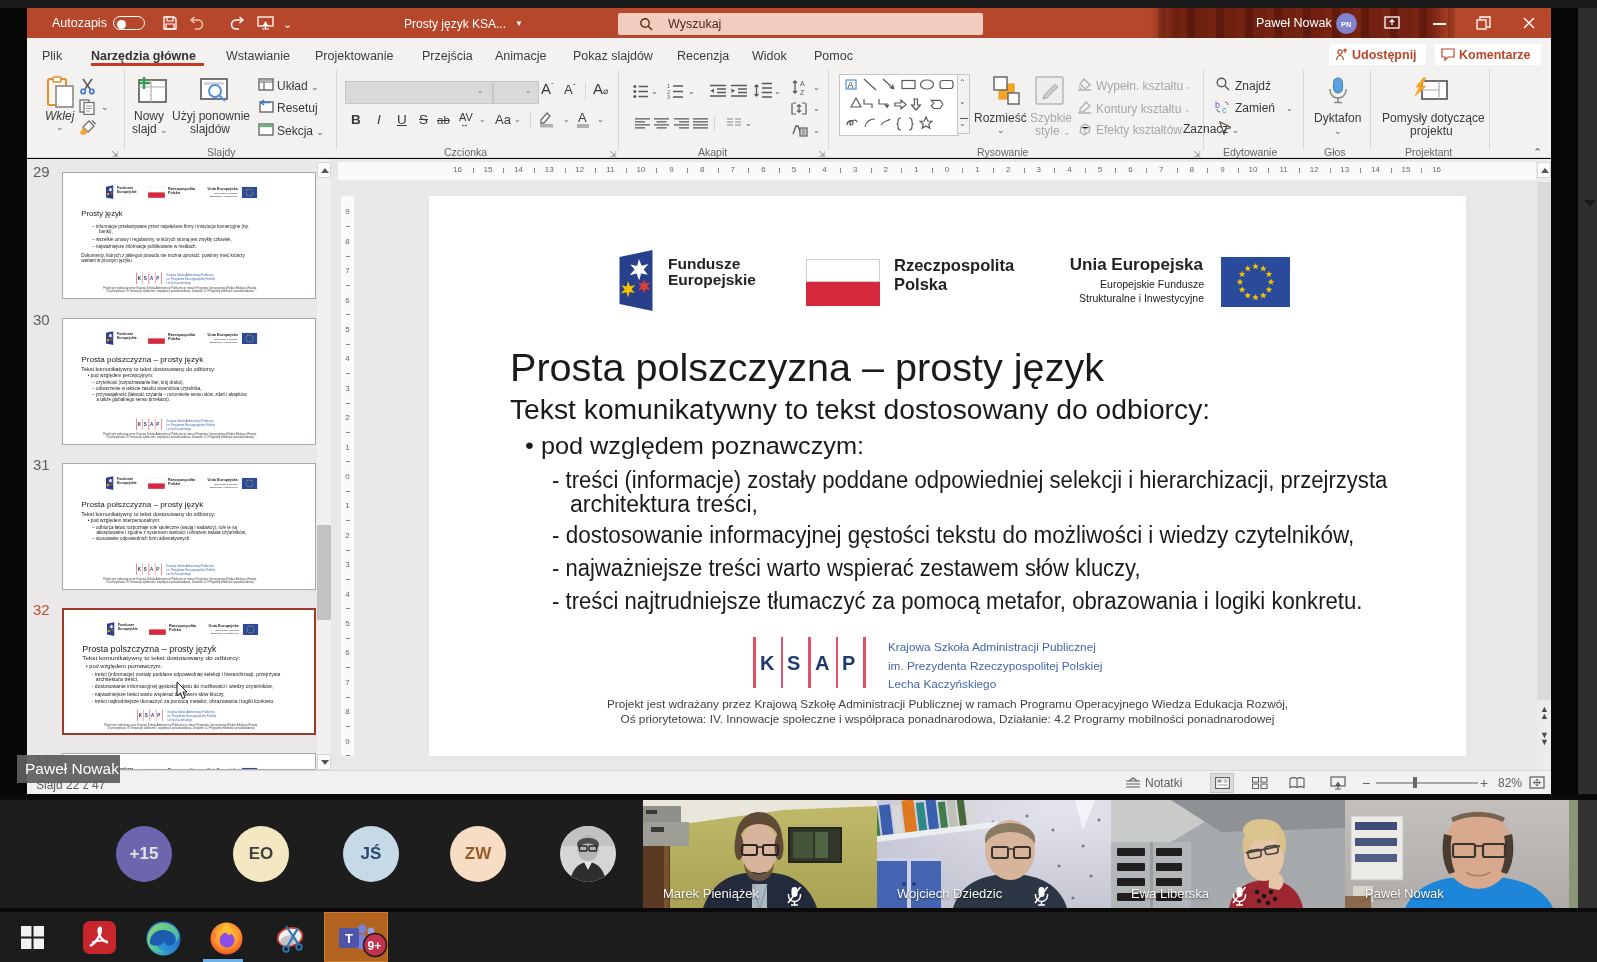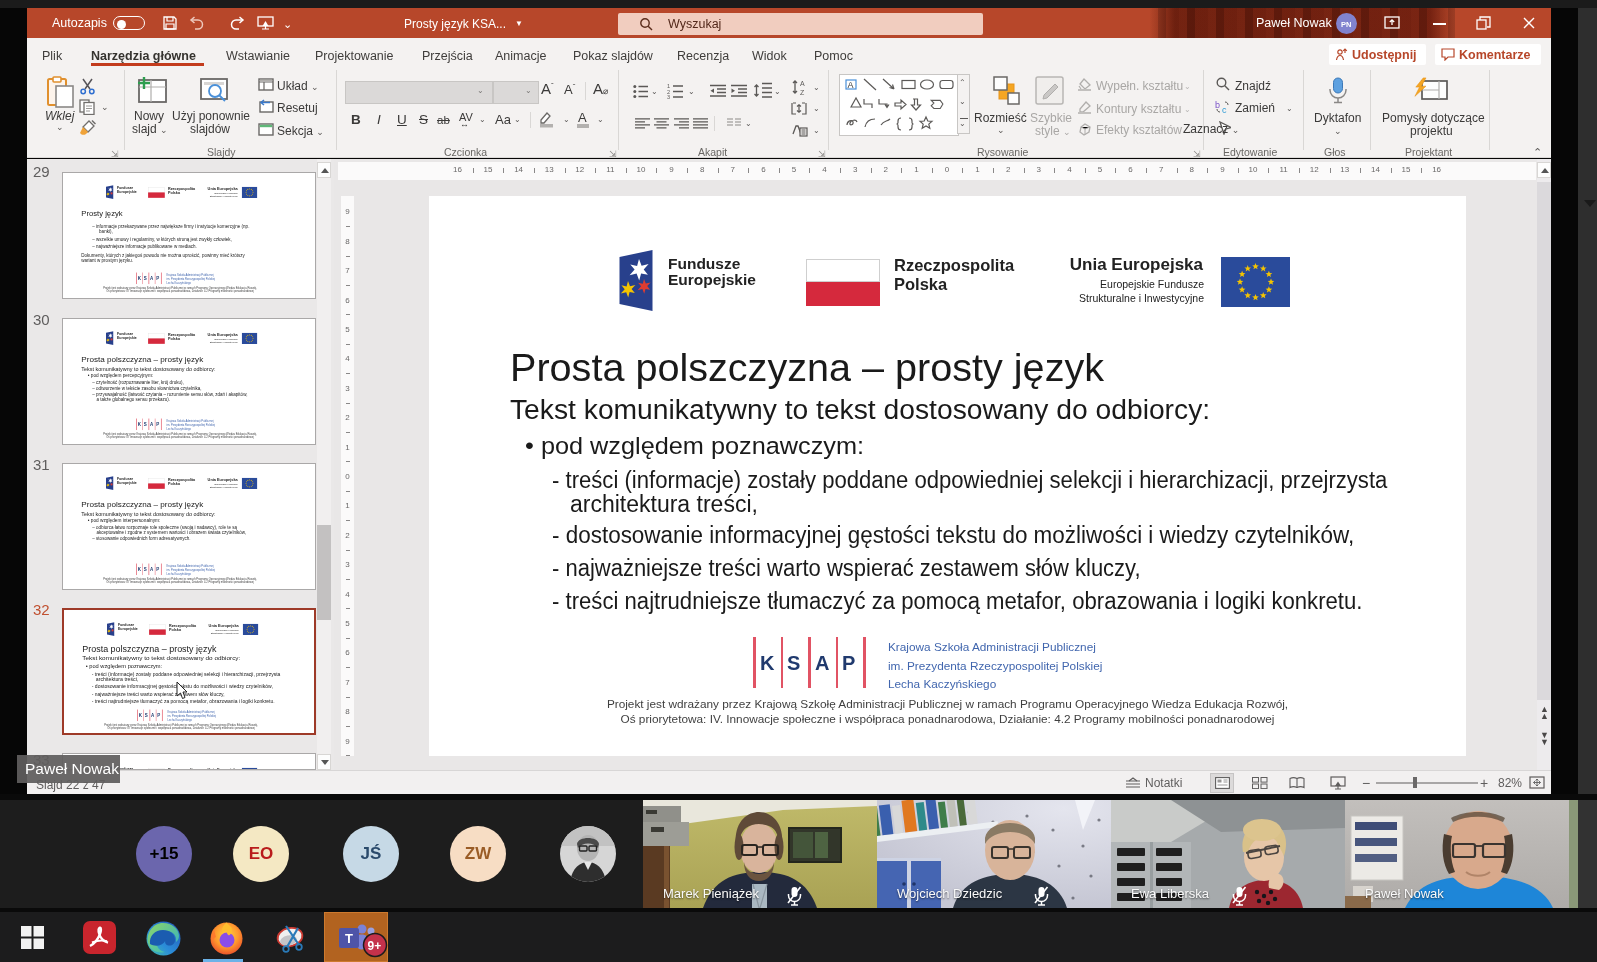--- a/index.html
+++ b/index.html
@@ -857,22 +857,22 @@
   <div class="a" style="left:17px;top:755px;width:103px;height:28px;background:rgba(96,94,94,.93);"></div>
   <div class="a tx" style="left:25px;top:760px;font-size:15.5px;color:#fff;">Paweł Nowak</div>
 
   <svg class="a" style="left:176px;top:681px;z-index:5" width="13" height="19" viewBox="0 0 13 19">
       <path d="M1 1v14l3.5-3 2 5.5 2.5-1-2-5.5H11z" fill="#fff" stroke="#222" stroke-width="1"></path>
     </svg>
 
   <div class="a" style="left:0;top:794px;width:1597px;height:6px;background:#0a0a0a;"></div>
 
   <div id="videostrip" class="a" style="left:0;top:800px;width:1597px;height:108px;background:#1d1d1d;">
-    <div class="a av" style="left:136px;background:#6b66ad;color:#000000;">+15</div>
-    <div class="a av" style="left:233px;background:#f4e8c3;color:#b91c1c;">EO</div>
+    <div class="a av" style="left:116px;background:#6b66ad;color:#e5e5e5;">+15</div>
+    <div class="a av" style="left:233px;background:#f4e8c3;color:#404040;">EO</div>
     <div class="a av" style="left:343px;background:#c6d9e6;color:#2a4a6b;">JŚ</div>
     <div class="a av" style="left:450px;background:#f7ddc4;color:#9a5c26;">ZW</div>
     <svg class="a" style="left:560px;top:26px" width="56" height="56" viewBox="0 0 56 56">
         <defs>
           <clipPath id="avc">
             <circle cx="28" cy="28" r="28"></circle>
           </clipPath>
         </defs>
         <g clip-path="url(#avc)">
           <rect width="56" height="56" fill="#d6d6d6"></rect>

